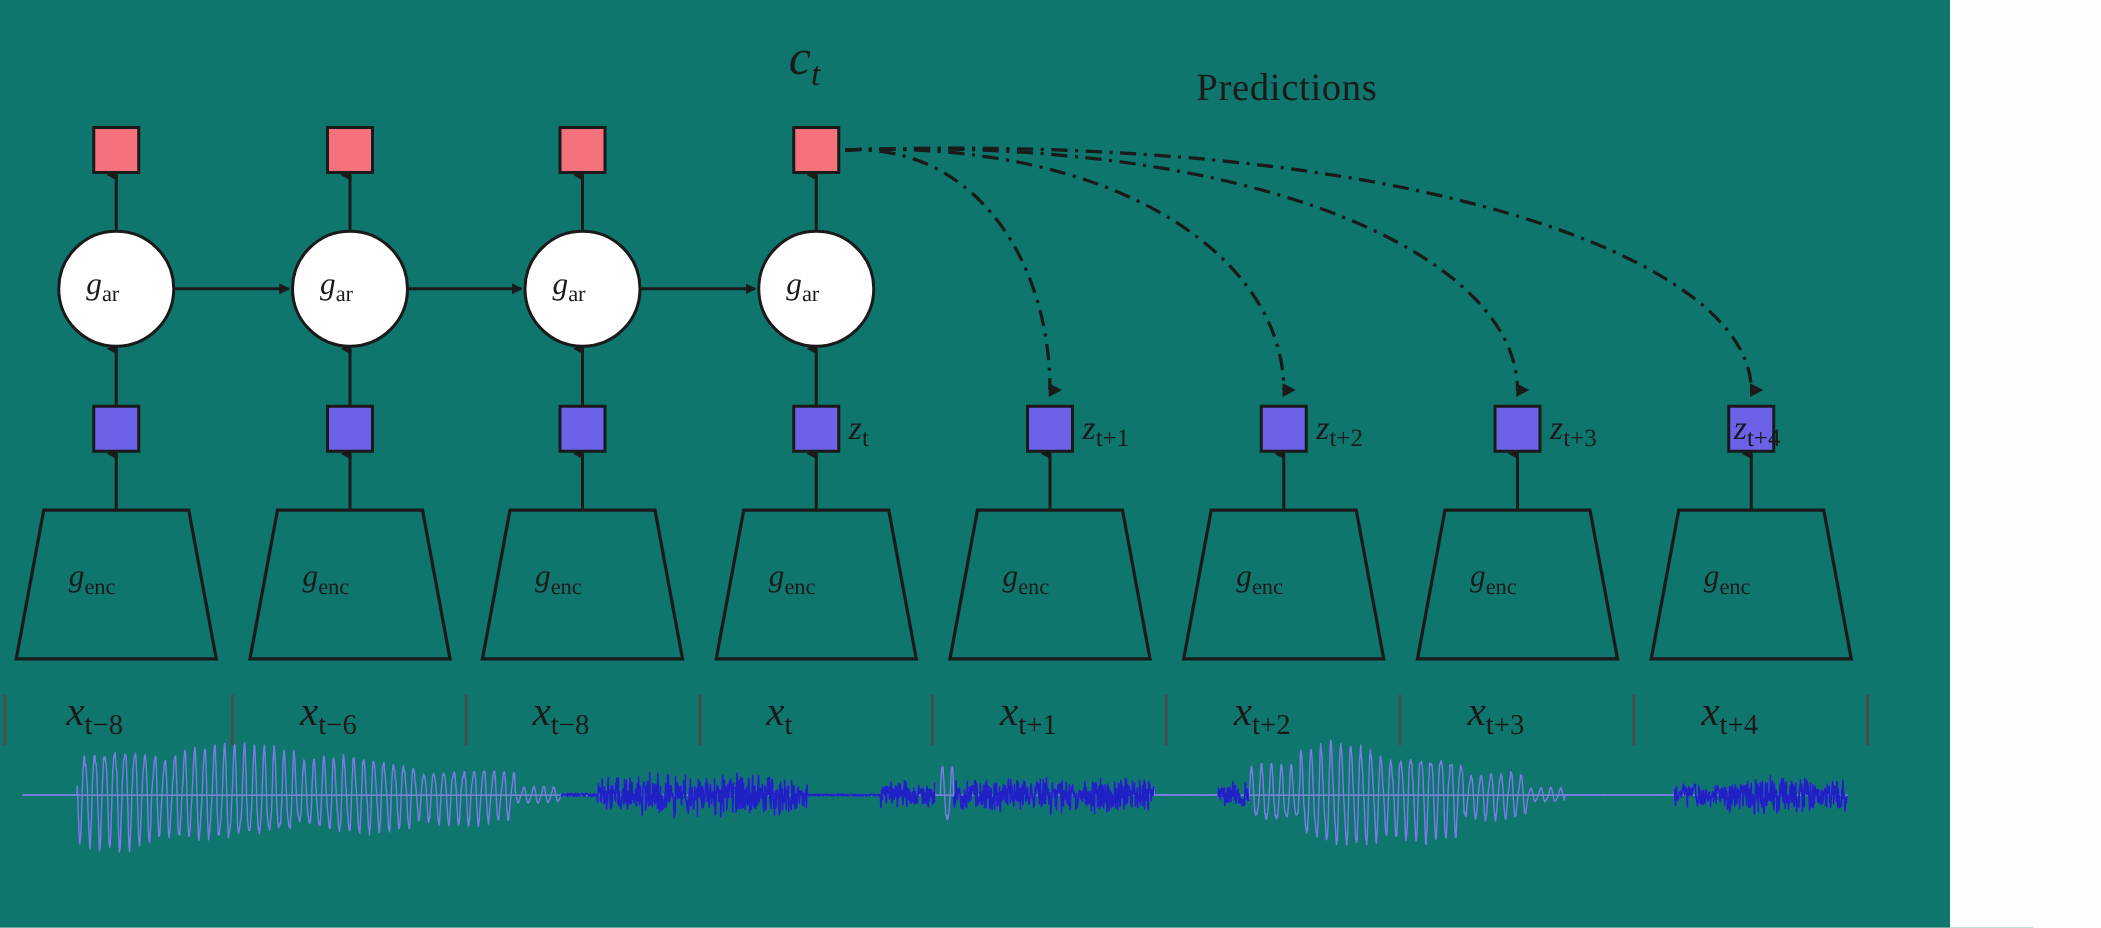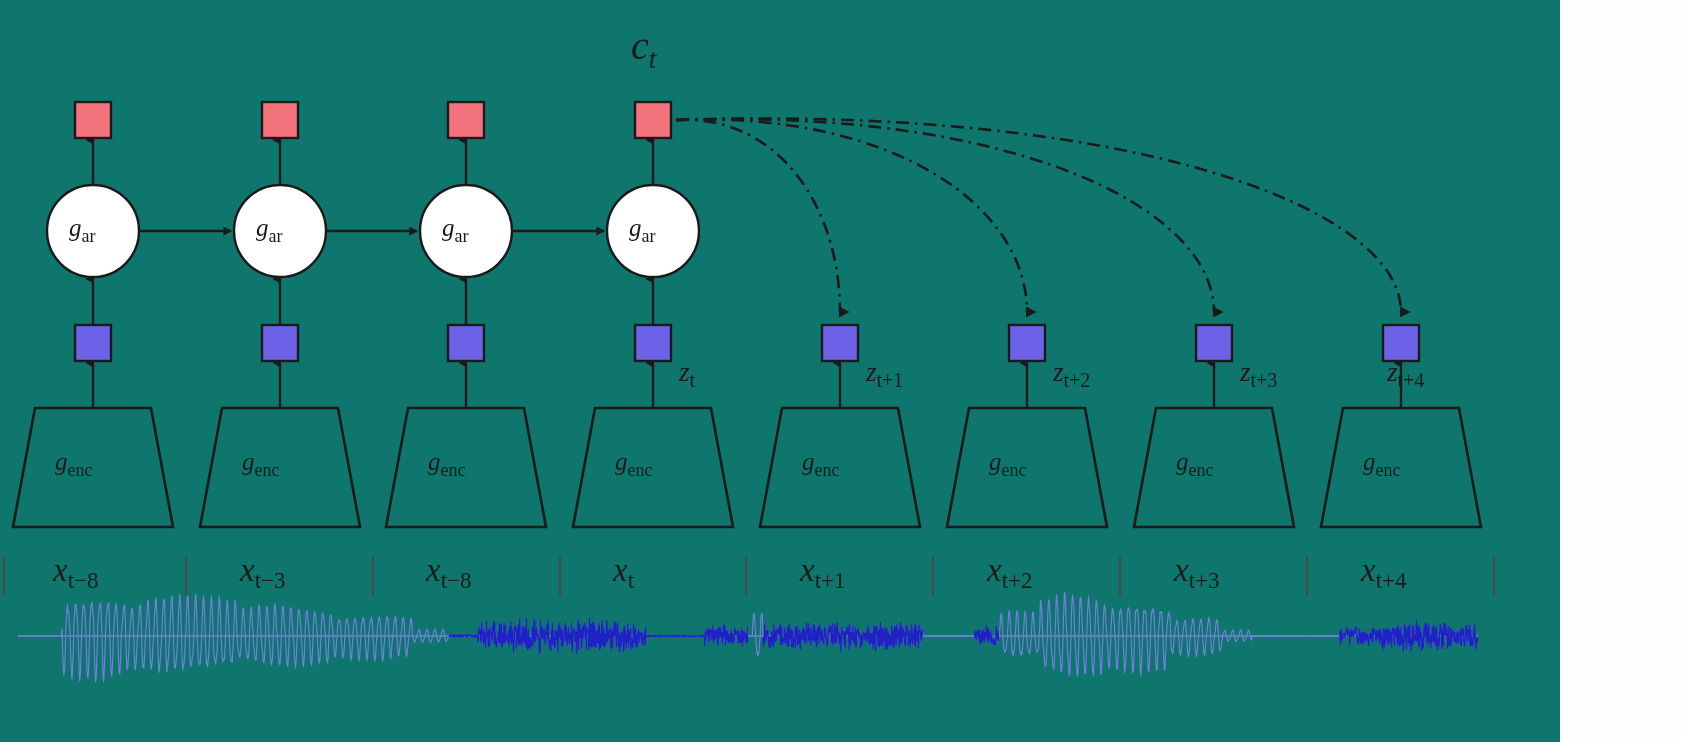--- a/index.html
+++ b/index.html
@@ -11,21 +11,21 @@
   }
   #stage{position:relative;width:1560px;height:742px;background:#0f766e;}
   #svg-root{position:absolute;left:0;top:0;width:1681px;height:742px;}
   .math{font-family:"Liberation Serif","DejaVu Serif",serif;font-style:italic;}
   .lbl{position:absolute;white-space:nowrap;color:#1a1a1a;}
   .node-lbl{font-size:25px;}
   .node-lbl .sub{font-style:normal;font-size:18px;}
   .ct-lbl{font-size:40px;}
   .ct-lbl .sub{font-size:27px;}
   .pred-lbl{font-size:31px;font-style:normal;letter-spacing:0.5px;}
-  .z-lbl{font-size:27px;margin-top:30px;}
+  .z-lbl{font-size:27px;}
   .z-lbl .sub{font-style:normal;font-size:20px;}
   .x-lbl{font-size:33px;}
   .x-lbl .sub{font-style:normal;font-size:23px;}
   sub{vertical-align:baseline;position:relative;top:0.32em;}
 </style>
 </head>
 <body>
 
 <div id="stage">
   <svg id="svg-root" viewBox="0 0 1681 742">
@@ -105,28 +105,29 @@
     <g id="layer-predictions">
         <path d="M 676 120 C 777.68 114, 840 206.4, 840 312" fill="none" stroke="#1a1a1a" stroke-width="2.6" stroke-dasharray="13 6 2.5 6" marker-end="url(#arrowPred)"></path>
         <path d="M 676 120 C 893.62 111, 1027 206.4, 1027 312" fill="none" stroke="#1a1a1a" stroke-width="2.6" stroke-dasharray="13 6 2.5 6" marker-end="url(#arrowPred)"></path>
         <path d="M 676 120 C 1009.56 108, 1214 206.4, 1214 312" fill="none" stroke="#1a1a1a" stroke-width="2.6" stroke-dasharray="13 6 2.5 6" marker-end="url(#arrowPred)"></path>
         <path d="M 676 120 C 1125.5 105, 1401 206.4, 1401 312" fill="none" stroke="#1a1a1a" stroke-width="2.6" stroke-dasharray="13 6 2.5 6" marker-end="url(#arrowPred)"></path>
       </g>
   </svg>
 
   <div class="lbl ct-lbl math" id="ct-label" style="left: 631px; top: 22px;"><span class="math">c</span><sub class="sub">t</sub></div>
 
+  <div class="lbl pred-lbl" id="pred-label" style="left: 957px; top: 52px;">Predictions</div>
 
   <div id="text-layer">
       <div class="lbl node-lbl" style="left: 55px; top: 448px;"><span class="math">g</span><sub class="sub">enc</sub></div>
       <div class="lbl node-lbl" style="left: 69px; top: 214px;"><span class="math">g</span><sub class="sub">ar</sub></div>
       <div class="lbl x-lbl" style="left: 53px; top: 552px;"><span class="math">x</span><sub class="sub">t−8</sub></div>
       <div class="lbl node-lbl" style="left: 242px; top: 448px;"><span class="math">g</span><sub class="sub">enc</sub></div>
       <div class="lbl node-lbl" style="left: 256px; top: 214px;"><span class="math">g</span><sub class="sub">ar</sub></div>
-      <div class="lbl x-lbl" style="left: 240px; top: 552px;"><span class="math">x</span><sub class="sub">t−3</sub></div>
+      <div class="lbl x-lbl" style="left: 240px; top: 552px;"><span class="math">x</span><sub class="sub">t−6</sub></div>
       <div class="lbl node-lbl" style="left: 428px; top: 448px;"><span class="math">g</span><sub class="sub">enc</sub></div>
       <div class="lbl node-lbl" style="left: 442px; top: 214px;"><span class="math">g</span><sub class="sub">ar</sub></div>
       <div class="lbl x-lbl" style="left: 426px; top: 552px;"><span class="math">x</span><sub class="sub">t−8</sub></div>
       <div class="lbl node-lbl" style="left: 615px; top: 448px;"><span class="math">g</span><sub class="sub">enc</sub></div>
       <div class="lbl z-lbl" style="left: 679px; top: 327px;"><span class="math">z</span><sub class="sub">t</sub></div>
       <div class="lbl node-lbl" style="left: 629px; top: 214px;"><span class="math">g</span><sub class="sub">ar</sub></div>
       <div class="lbl x-lbl" style="left: 613px; top: 552px;"><span class="math">x</span><sub class="sub">t</sub></div>
       <div class="lbl node-lbl" style="left: 802px; top: 448px;"><span class="math">g</span><sub class="sub">enc</sub></div>
       <div class="lbl z-lbl" style="left: 866px; top: 327px;"><span class="math">z</span><sub class="sub">t+1</sub></div>
       <div class="lbl x-lbl" style="left: 800px; top: 552px; text-align: center;"><span class="math">x</span><sub class="sub">t+1</sub></div>

